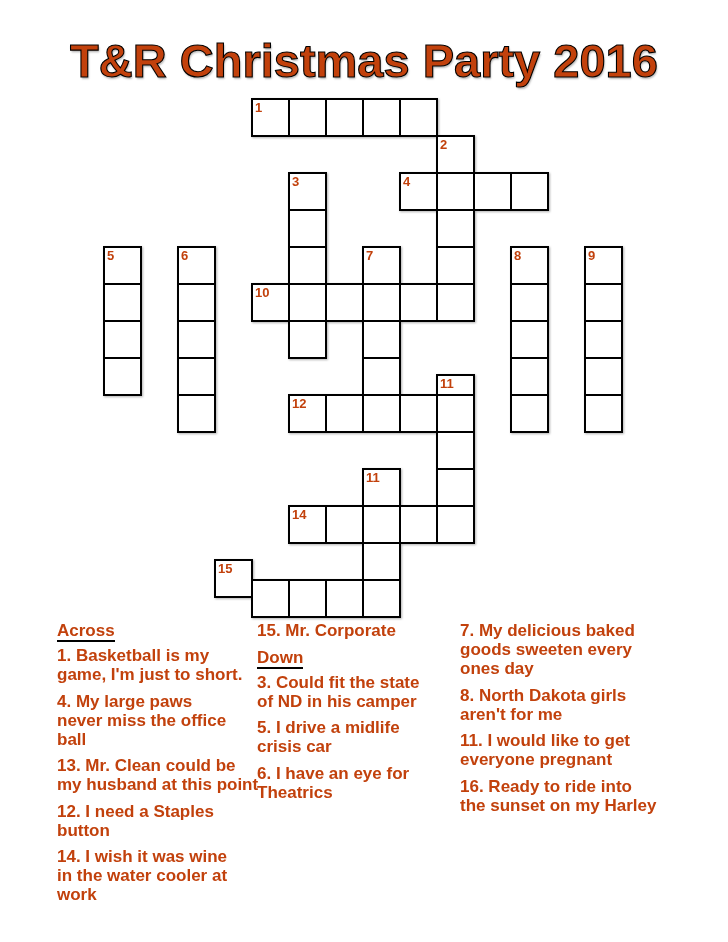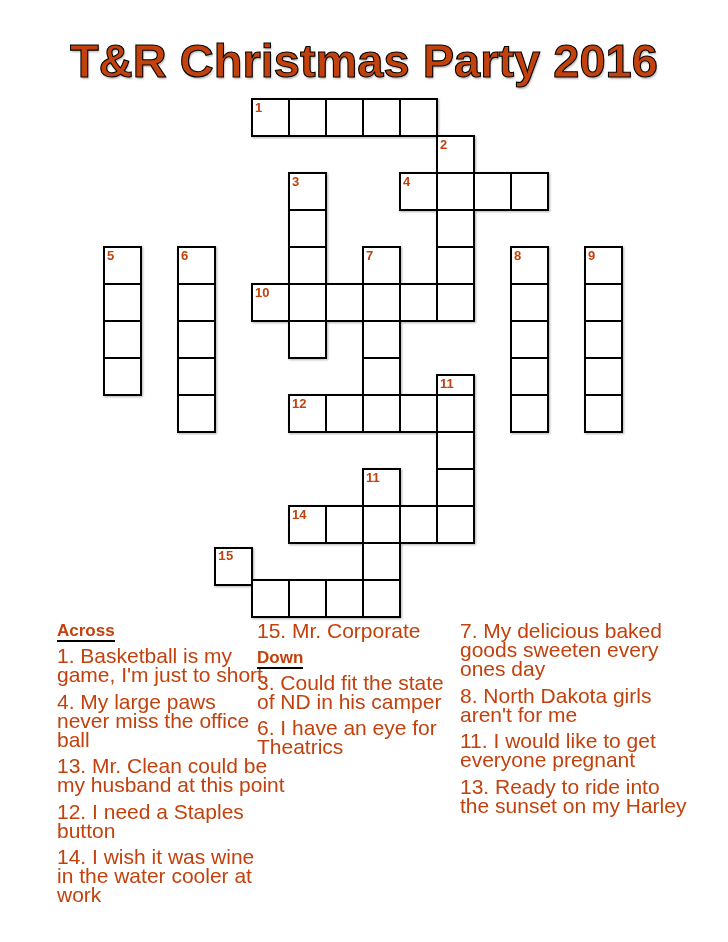--- a/index.html
+++ b/index.html
@@ -68,23 +68,23 @@
     line-height: 19px;
     font-weight: bold;
   }
   .clue-header span {
     display: inline-block;
     border-bottom: 2.5px solid #000;
     padding-bottom: 0px;
   }
   .clue {
     margin: 0 0 7.5px 0;
-    font-size: 21px;
+    font-size: 17px;
     line-height: 19px;
-    font-weight: normal;
+    font-weight: bold;
     white-space: pre;
   }
 </style>
 </head>
 <body>
 
 <div id="page">
   <h1 id="title">T&amp;R Christmas Party 2016</h1>
   <div id="grid">
       <div class="cell" style="left: 251px; top: 98px;">
@@ -168,21 +168,21 @@
         <span class="cell-number">11</span>
       </div>
       <div class="cell" style="left: 362px; top: 505px;"></div>
       <div class="cell" style="left: 362px; top: 542px;"></div>
       <div class="cell" style="left: 362px; top: 579px;"></div>
       <div class="cell" style="left: 288px; top: 505px;">
         <span class="cell-number">14</span>
       </div>
       <div class="cell" style="left: 325px; top: 505px;"></div>
       <div class="cell" style="left: 399px; top: 505px;"></div>
-      <div class="cell" style="left: 214px; top: 547px; font-family: Liberation Mono, monospace;">
+      <div class="cell" style="left: 214px; top: 559px;">
         <span class="cell-number">15</span>
       </div>
       <div class="cell" style="left: 251px; top: 579px;"></div>
       <div class="cell" style="left: 288px; top: 579px;"></div>
       <div class="cell" style="left: 325px; top: 579px;"></div>
     </div>
   <div id="clue-col-1" class="clue-col">
       <div class="clue-header"><span>Across</span></div>
       <p class="clue">1. Basketball is my
 game, I'm just to short.</p>
@@ -195,27 +195,29 @@
 button</p>
       <p class="clue">14. I wish it was wine
 in the water cooler at
 work</p>
     </div>
   <div id="clue-col-2" class="clue-col">
       <p class="clue">15. Mr. Corporate</p>
       <div class="clue-header"><span>Down</span></div>
       <p class="clue">3. Could fit the state
 of ND in his camper</p>
+      <p class="clue">5. I drive a midlife
+crisis car</p>
       <p class="clue">6. I have an eye for
 Theatrics</p>
     </div>
   <div id="clue-col-3" class="clue-col">
       <p class="clue">7. My delicious baked
 goods sweeten every
 ones day</p>
       <p class="clue">8. North Dakota girls
 aren't for me</p>
       <p class="clue">11. I would like to get
 everyone pregnant</p>
-      <p class="clue">13. Ready to ride into
+      <p class="clue">16. Ready to ride into
 the sunset on my Harley</p>
     </div>
 </div>
 
 </body></html>

